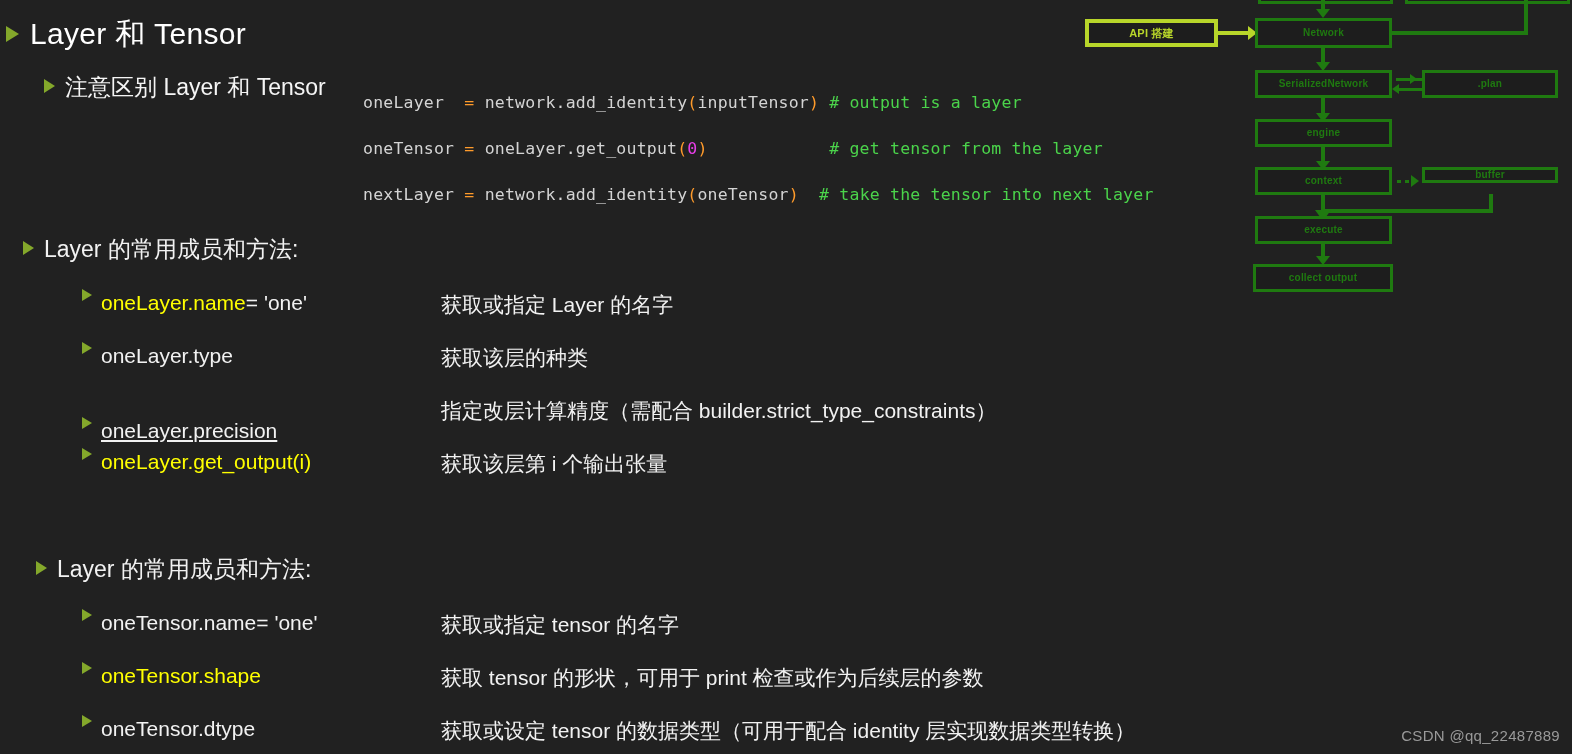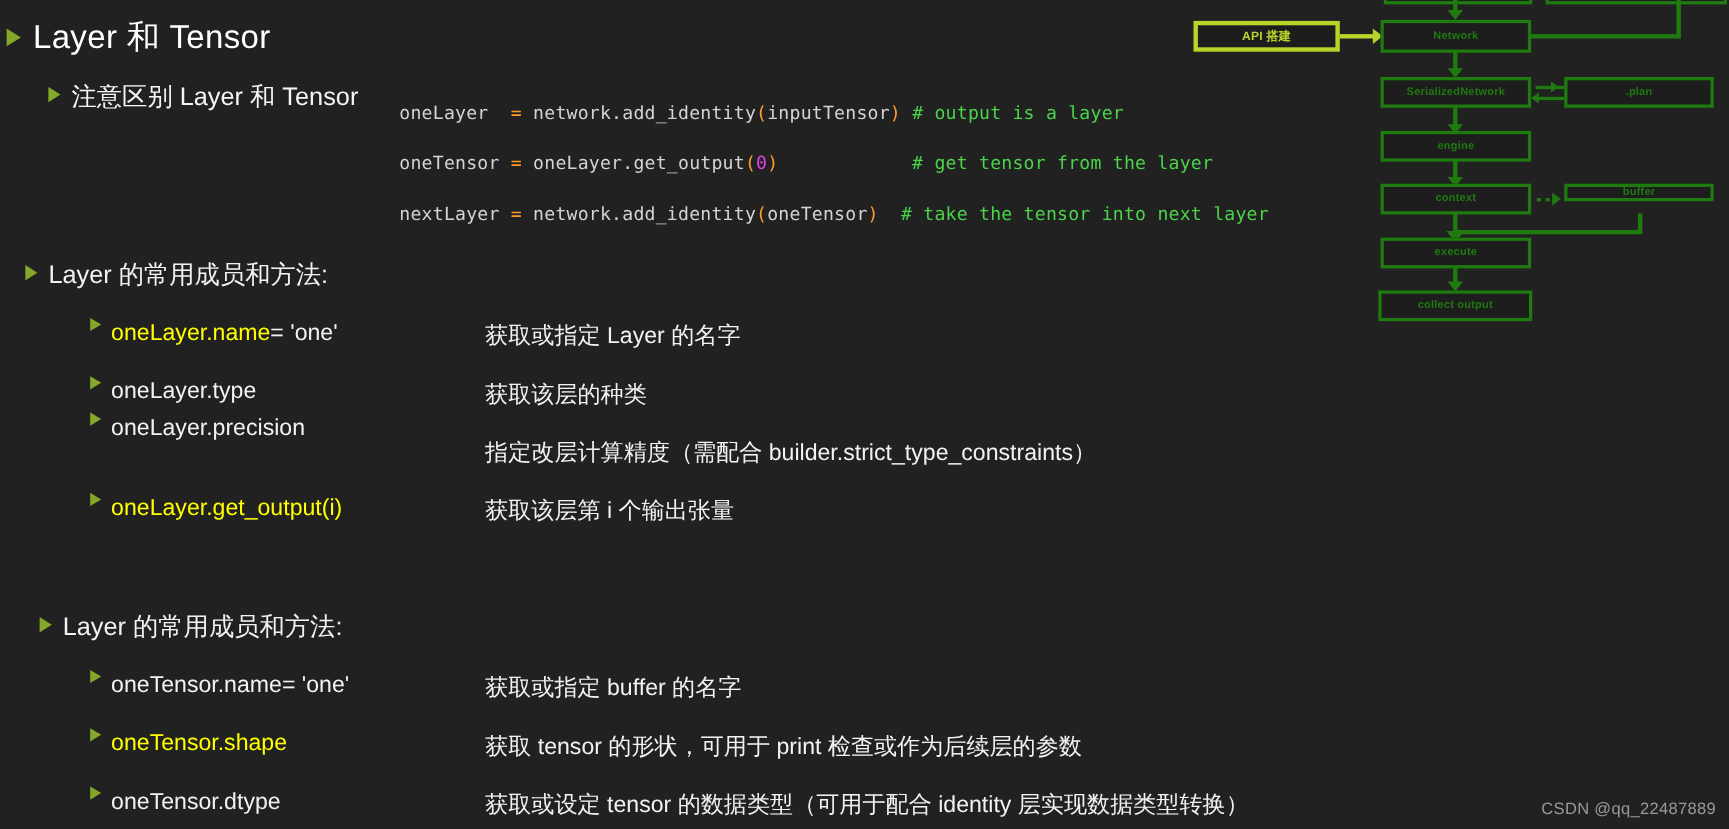--- a/index.html
+++ b/index.html
@@ -195,21 +195,21 @@
         <span class="bullet xs"></span>
         <span class="member-name hl">oneLayer.name</span>
         <span class="member-suffix"> = 'one'</span>
       </div>
       <div class="member-desc" style="left: 441px; top: 291px;">获取或指定 Layer 的名字</div>
       <div class="member-row" style="left: 82px; top: 344px;">
         <span class="bullet xs"></span>
         <span class="member-name">oneLayer.type</span>
       </div>
       <div class="member-desc" style="left: 441px; top: 344px;">获取该层的种类</div>
-      <div class="member-row" style="left: 82px; top: 377px;">
+      <div class="member-row" style="left: 82px; top: 419px; text-decoration: underline;">
         <span class="bullet xs"></span>
         <span class="member-name">oneLayer.precision</span>
       </div>
       <div class="member-desc" style="left: 441px; top: 397px;">指定改层计算精度（需配合 builder.strict_type_constraints）</div>
       <div class="member-row" style="left: 82px; top: 450px;">
         <span class="bullet xs"></span>
         <span class="member-name hl">oneLayer.get_output(i)</span>
       </div>
       <div class="member-desc" style="left: 441px; top: 450px;">获取该层第 i 个输出张量</div>
     </div>
@@ -218,21 +218,21 @@
     <span class="bullet sm"></span>
     <span id="tensor-head-text">Layer 的常用成员和方法:</span>
   </div>
 
   <div id="tensor-members">
       <div class="member-row" style="left: 82px; top: 611px;">
         <span class="bullet xs"></span>
         <span class="member-name">oneTensor.name</span>
         <span class="member-suffix"> = 'one'</span>
       </div>
-      <div class="member-desc" style="left: 441px; top: 611px;">获取或指定 buffer 的名字</div>
+      <div class="member-desc" style="left: 441px; top: 611px;">获取或指定 tensor 的名字</div>
       <div class="member-row" style="left: 82px; top: 664px;">
         <span class="bullet xs"></span>
         <span class="member-name hl">oneTensor.shape</span>
       </div>
       <div class="member-desc" style="left: 441px; top: 664px;">获取 tensor 的形状，可用于 print 检查或作为后续层的参数</div>
       <div class="member-row" style="left: 82px; top: 717px;">
         <span class="bullet xs"></span>
         <span class="member-name">oneTensor.dtype</span>
       </div>
       <div class="member-desc" style="left: 441px; top: 717px;">获取或设定 tensor 的数据类型（可用于配合 identity 层实现数据类型转换）</div>

